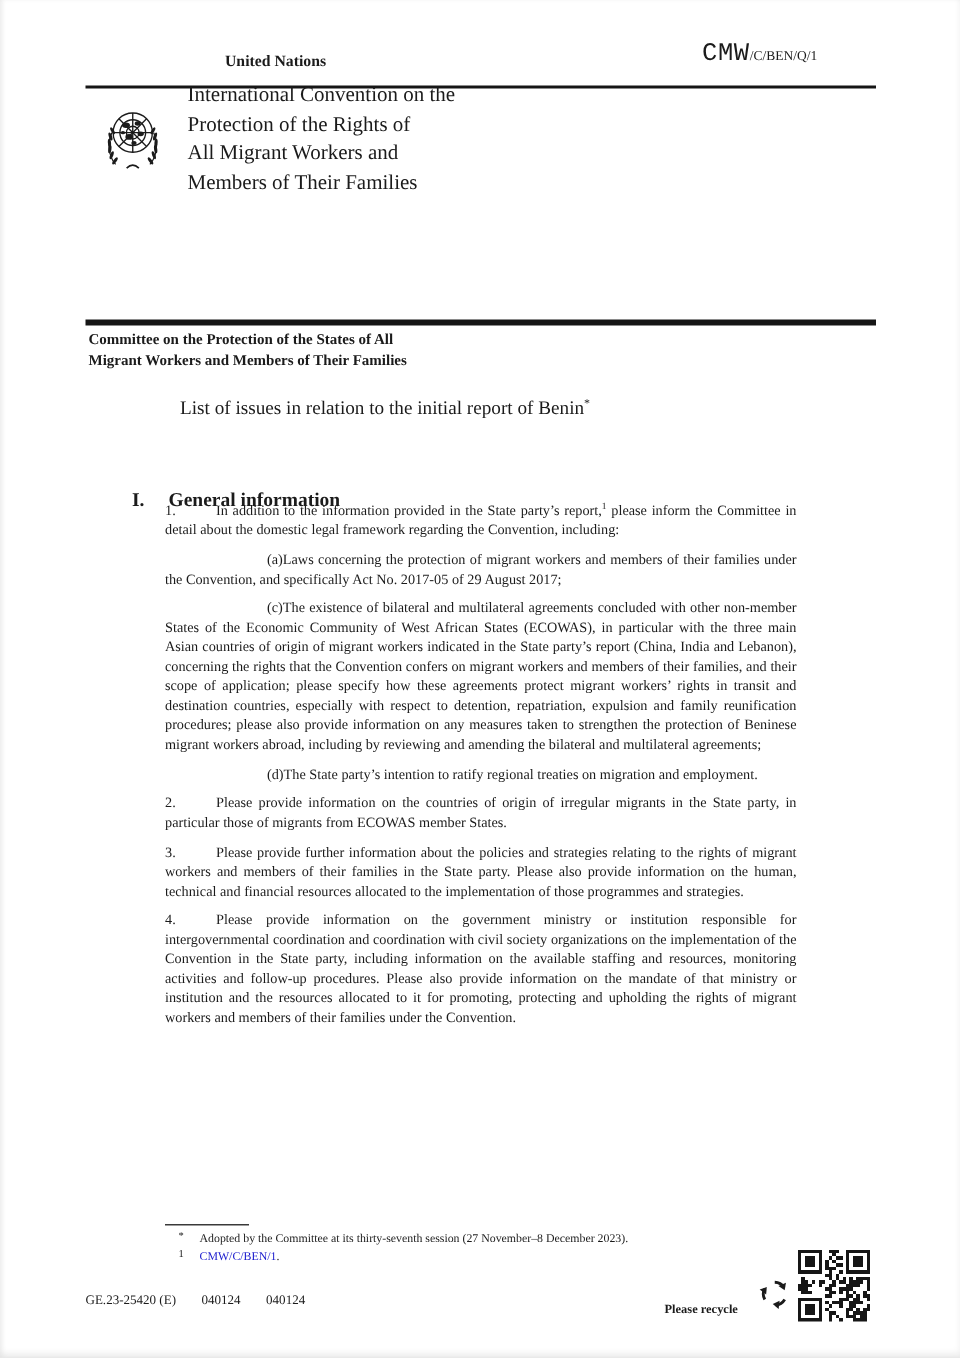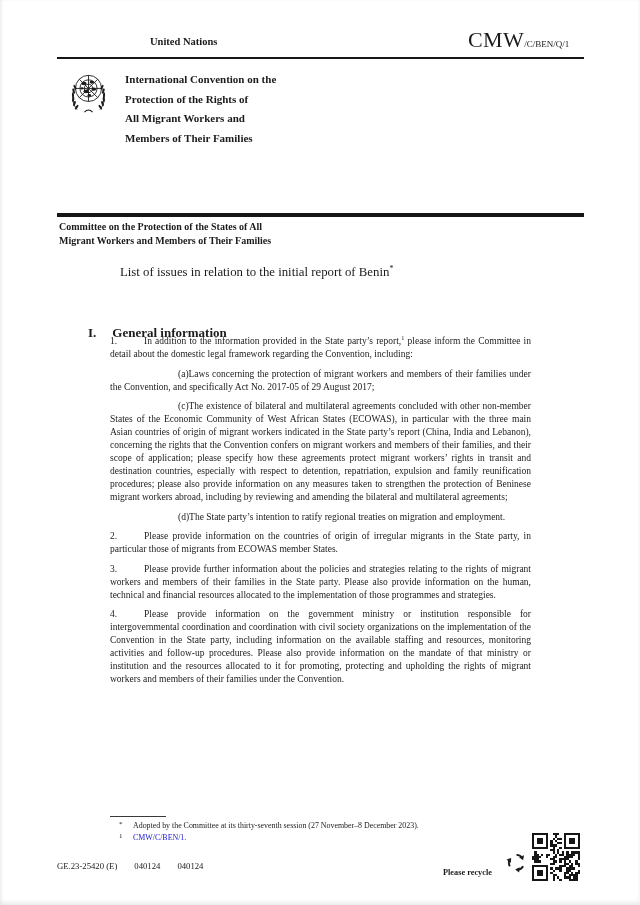--- a/index.html
+++ b/index.html
@@ -7,29 +7,29 @@
   .page {
     position:relative; width:640px; height:905px; margin:0 auto;
     background:#ffffff; color:#1b1b1b;
     font-family:"Liberation Serif","DejaVu Serif",serif;
     overflow:hidden;
     box-shadow: inset 0 -3px 4px rgba(0,0,0,.07), inset 2px 0 3px rgba(0,0,0,.04);
   }
   
   .org-label { position:absolute; left:125px; top:36px; font-weight:bold; font-size:10.5px;margin-left:25px; }
   .doc-symbol { position:absolute; left:468px; top:27px; white-space:nowrap; }
-  .doc-symbol .main { font-size:22px; letter-spacing:.4px; }
+  .doc-symbol .main { font-size:17px; letter-spacing:.4px;font-family:Liberation Mono, monospace; }
   .doc-symbol .suffix { font-size:9px; }
   .rule-thin  { position:absolute; left:57px; top:57px;  width:527px; height:2px;   background:#161616; }
   .rule-thick { position:absolute; left:57px; top:213px; width:527px; height:3.5px; background:#161616; }
   
   .un-emblem { position:absolute; left:64px; top:68px; width:49px; height:49px; }
   .masthead-title {
-    position:absolute; left:125px; top:70px; width:300px;
-    font-size:11px; font-weight:bold; line-height:19.5px; white-space:pre-line;
+    position:absolute; left:125px; top:54px; width:300px;
+    font-size:14px; font-weight:normal; line-height:19.5px; white-space:pre-line;
   }
   .dist-block { position:absolute; left:428px; top:75px; font-size:8.8px; line-height:12.4px; }
   
   .committee {
     position:absolute; left:59px; top:220px;
     font-size:10px; font-weight:bold; line-height:13.5px; white-space:pre-line;
   }
   .doc-title { position:absolute; left:120px; top:264px; font-size:12.8px; font-weight:normal; }
   .doc-title sup { font-size:8px; }
   .section-head { position:absolute; left:88px; top:305px; font-size:13px; font-weight:bold;margin-top:20px; }

